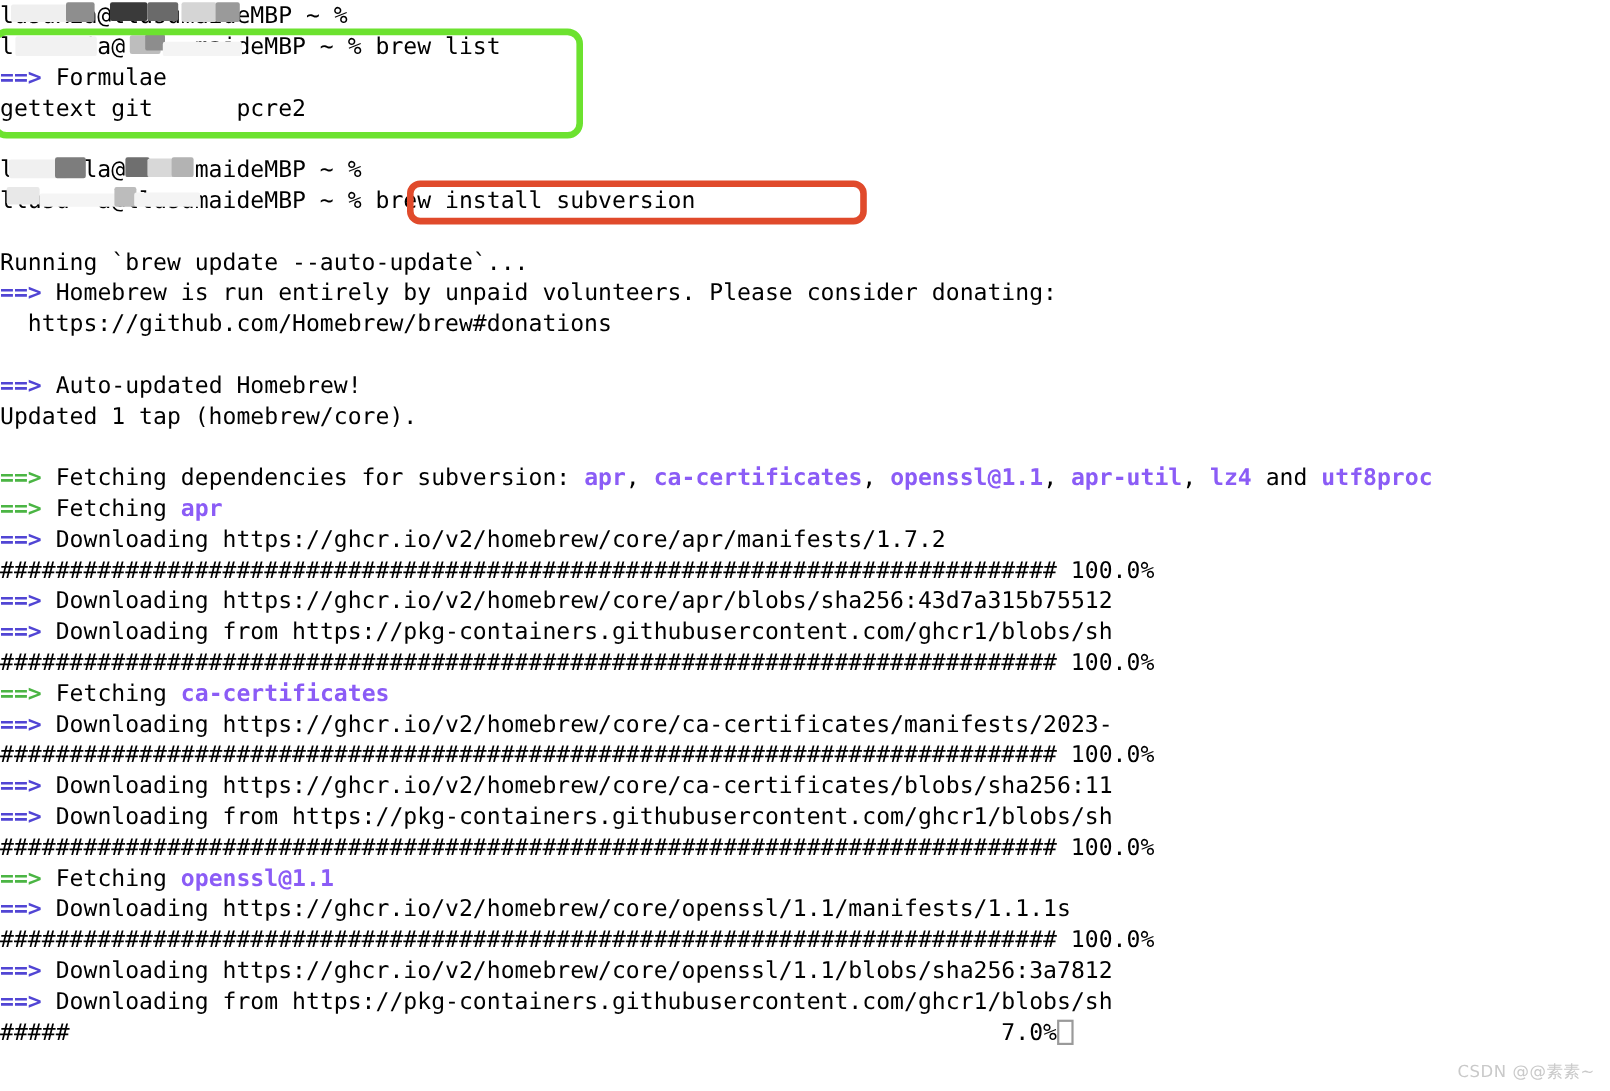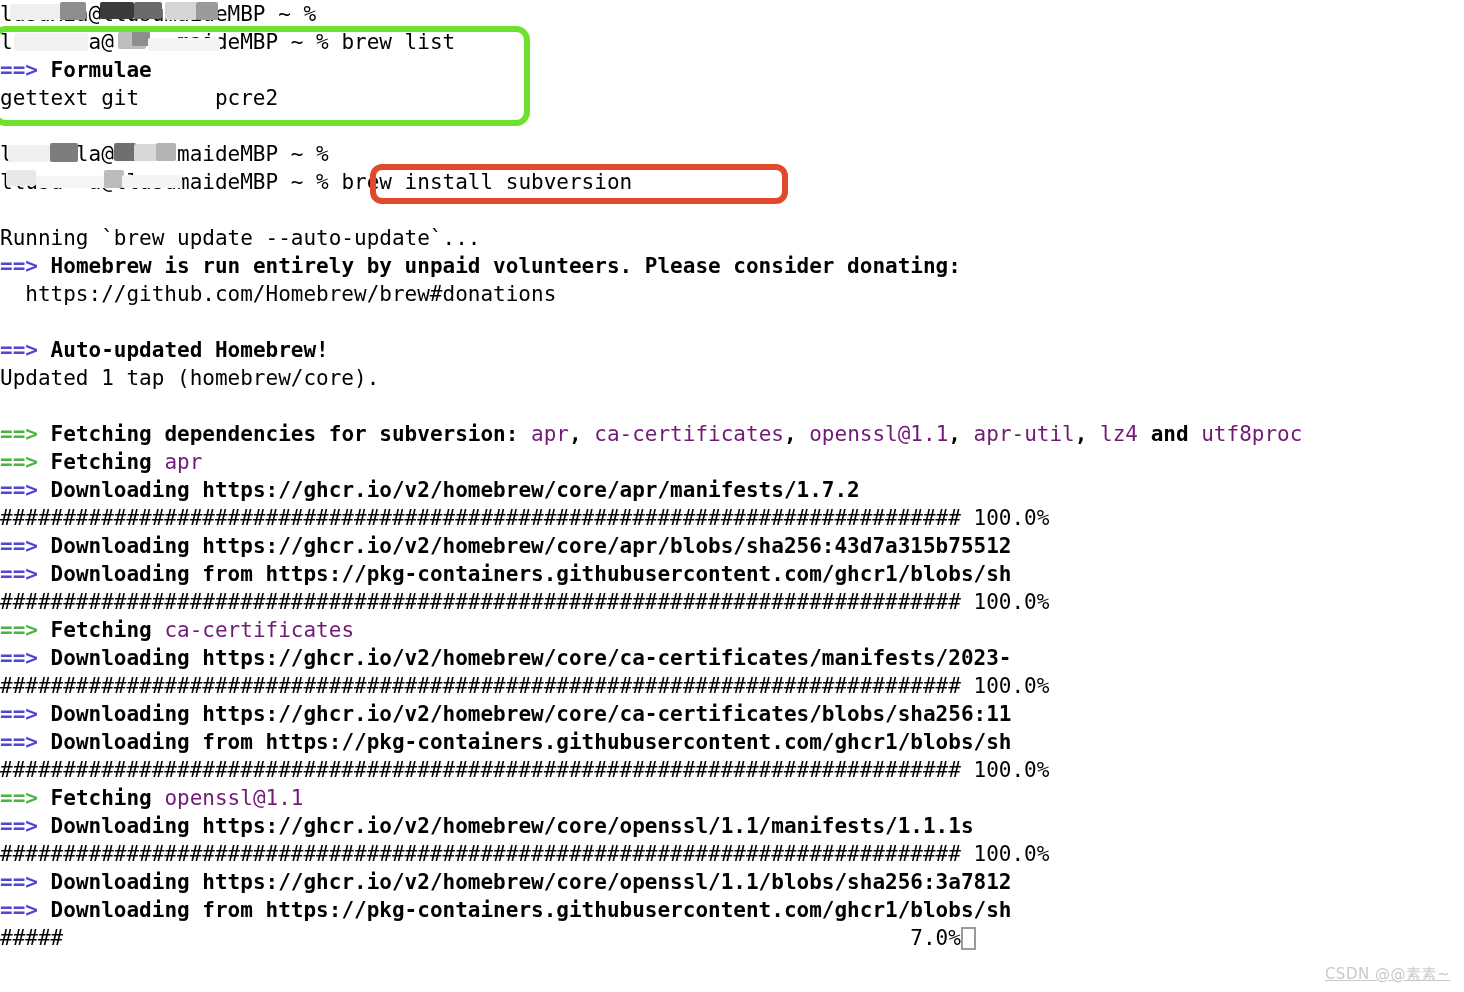--- a/index.html
+++ b/index.html
@@ -29,22 +29,22 @@
     color: #000000;
     white-space: pre;
   }
   .line {
     height: 28px;
     white-space: pre;
     display: block;
   }
   .arrow-purple { color: #5145d4; font-weight: bold; }
   .arrow-green  { color: #4bb544; font-weight: bold; }
-  .b            { font-weight: bold; }
-  .pkg          { color: #701a75; font-weight: normal; }
+  .b            { font-weight: normal; }
+  .pkg          { color: #8b5cf6; font-weight: bold; }
   .link         { text-underline-offset: 3px; }
   .hashes       { letter-spacing: 0px; }
   .cursor {
     display: inline-block;
     width: 15px;
     height: 23px;
     vertical-align: -5px;
     border: 2px solid #9a9a9a;
     box-sizing: border-box;
     background: #ffffff;
@@ -83,21 +83,20 @@
   
   #watermark {
     position: absolute;
     right: 14px;
     bottom: 8px;
     font-family: "DejaVu Sans", "Liberation Sans", sans-serif;
     font-size: 15px;
     color: #c9c9c9;
     letter-spacing: 0.5px;
     white-space: nowrap;
-    text-decoration: underline;
   }
 </style>
 </head>
 <body>
 
 <div id="screen">
 
   <div id="terminal"><div class="line"><span>lusuxia@llusumaideMBP ~ %</span><span></span></div><div class="line"><span>l     ia@     maideMBP ~ %</span><span> brew list</span></div><div class="line"><span class="arrow-purple">==&gt;</span> <span class="b">Formulae</span></div><div class="line"><span>gettext git      pcre2</span></div><div class="line">&nbsp;</div><div class="line"><span>l     la@l    maideMBP ~ %</span><span></span></div><div class="line"><span>llusu  a@llusumaideMBP ~ %</span><span> brew install subversion</span></div><div class="line">&nbsp;</div><div class="line"><span>Running `brew update --auto-update`...</span></div><div class="line"><span class="arrow-purple">==&gt;</span> <span class="b">Homebrew is run entirely by unpaid volunteers. Please consider donating:</span></div><div class="line"><span class="link">  https://github.com/Homebrew/brew#donations</span></div><div class="line">&nbsp;</div><div class="line"><span class="arrow-purple">==&gt;</span> <span class="b">Auto-updated Homebrew!</span></div><div class="line"><span>Updated 1 tap (homebrew/core).</span></div><div class="line">&nbsp;</div><div class="line"><span class="arrow-green">==&gt;</span> <span class="b">Fetching dependencies for subversion: </span><span class="pkg">apr</span><span class="b">, </span><span class="pkg">ca-certificates</span><span class="b">, </span><span class="pkg">openssl@1.1</span><span class="b">, </span><span class="pkg">apr-util</span><span class="b">, </span><span class="pkg">lz4</span><span class="b"> and </span><span class="pkg">utf8proc</span></div><div class="line"><span class="arrow-green">==&gt;</span> <span class="b">Fetching </span><span class="pkg">apr</span></div><div class="line"><span class="arrow-purple">==&gt;</span> <span class="b">Downloading https://ghcr.io/v2/homebrew/core/apr/manifests/1.7.2</span></div><div class="line"><span class="hashes">############################################################################</span><span> 100.0%</span></div><div class="line"><span class="arrow-purple">==&gt;</span> <span class="b">Downloading https://ghcr.io/v2/homebrew/core/apr/blobs/sha256:43d7a315b75512</span></div><div class="line"><span class="arrow-purple">==&gt;</span> <span class="b">Downloading from https://pkg-containers.githubusercontent.com/ghcr1/blobs/sh</span></div><div class="line"><span class="hashes">############################################################################</span><span> 100.0%</span></div><div class="line"><span class="arrow-green">==&gt;</span> <span class="b">Fetching </span><span class="pkg">ca-certificates</span></div><div class="line"><span class="arrow-purple">==&gt;</span> <span class="b">Downloading https://ghcr.io/v2/homebrew/core/ca-certificates/manifests/2023-</span></div><div class="line"><span class="hashes">############################################################################</span><span> 100.0%</span></div><div class="line"><span class="arrow-purple">==&gt;</span> <span class="b">Downloading https://ghcr.io/v2/homebrew/core/ca-certificates/blobs/sha256:11</span></div><div class="line"><span class="arrow-purple">==&gt;</span> <span class="b">Downloading from https://pkg-containers.githubusercontent.com/ghcr1/blobs/sh</span></div><div class="line"><span class="hashes">############################################################################</span><span> 100.0%</span></div><div class="line"><span class="arrow-green">==&gt;</span> <span class="b">Fetching </span><span class="pkg">openssl@1.1</span></div><div class="line"><span class="arrow-purple">==&gt;</span> <span class="b">Downloading https://ghcr.io/v2/homebrew/core/openssl/1.1/manifests/1.1.1s</span></div><div class="line"><span class="hashes">############################################################################</span><span> 100.0%</span></div><div class="line"><span class="arrow-purple">==&gt;</span> <span class="b">Downloading https://ghcr.io/v2/homebrew/core/openssl/1.1/blobs/sha256:3a7812</span></div><div class="line"><span class="arrow-purple">==&gt;</span> <span class="b">Downloading from https://pkg-containers.githubusercontent.com/ghcr1/blobs/sh</span></div><div class="line"><span class="hashes">#####</span><span>                                                                   </span><span>7.0%</span><span class="cursor"></span></div></div>
 
   <div class="redact" style="left:10px;  top:4px;  width:66px; height:16px; background:#efefef;"></div>

